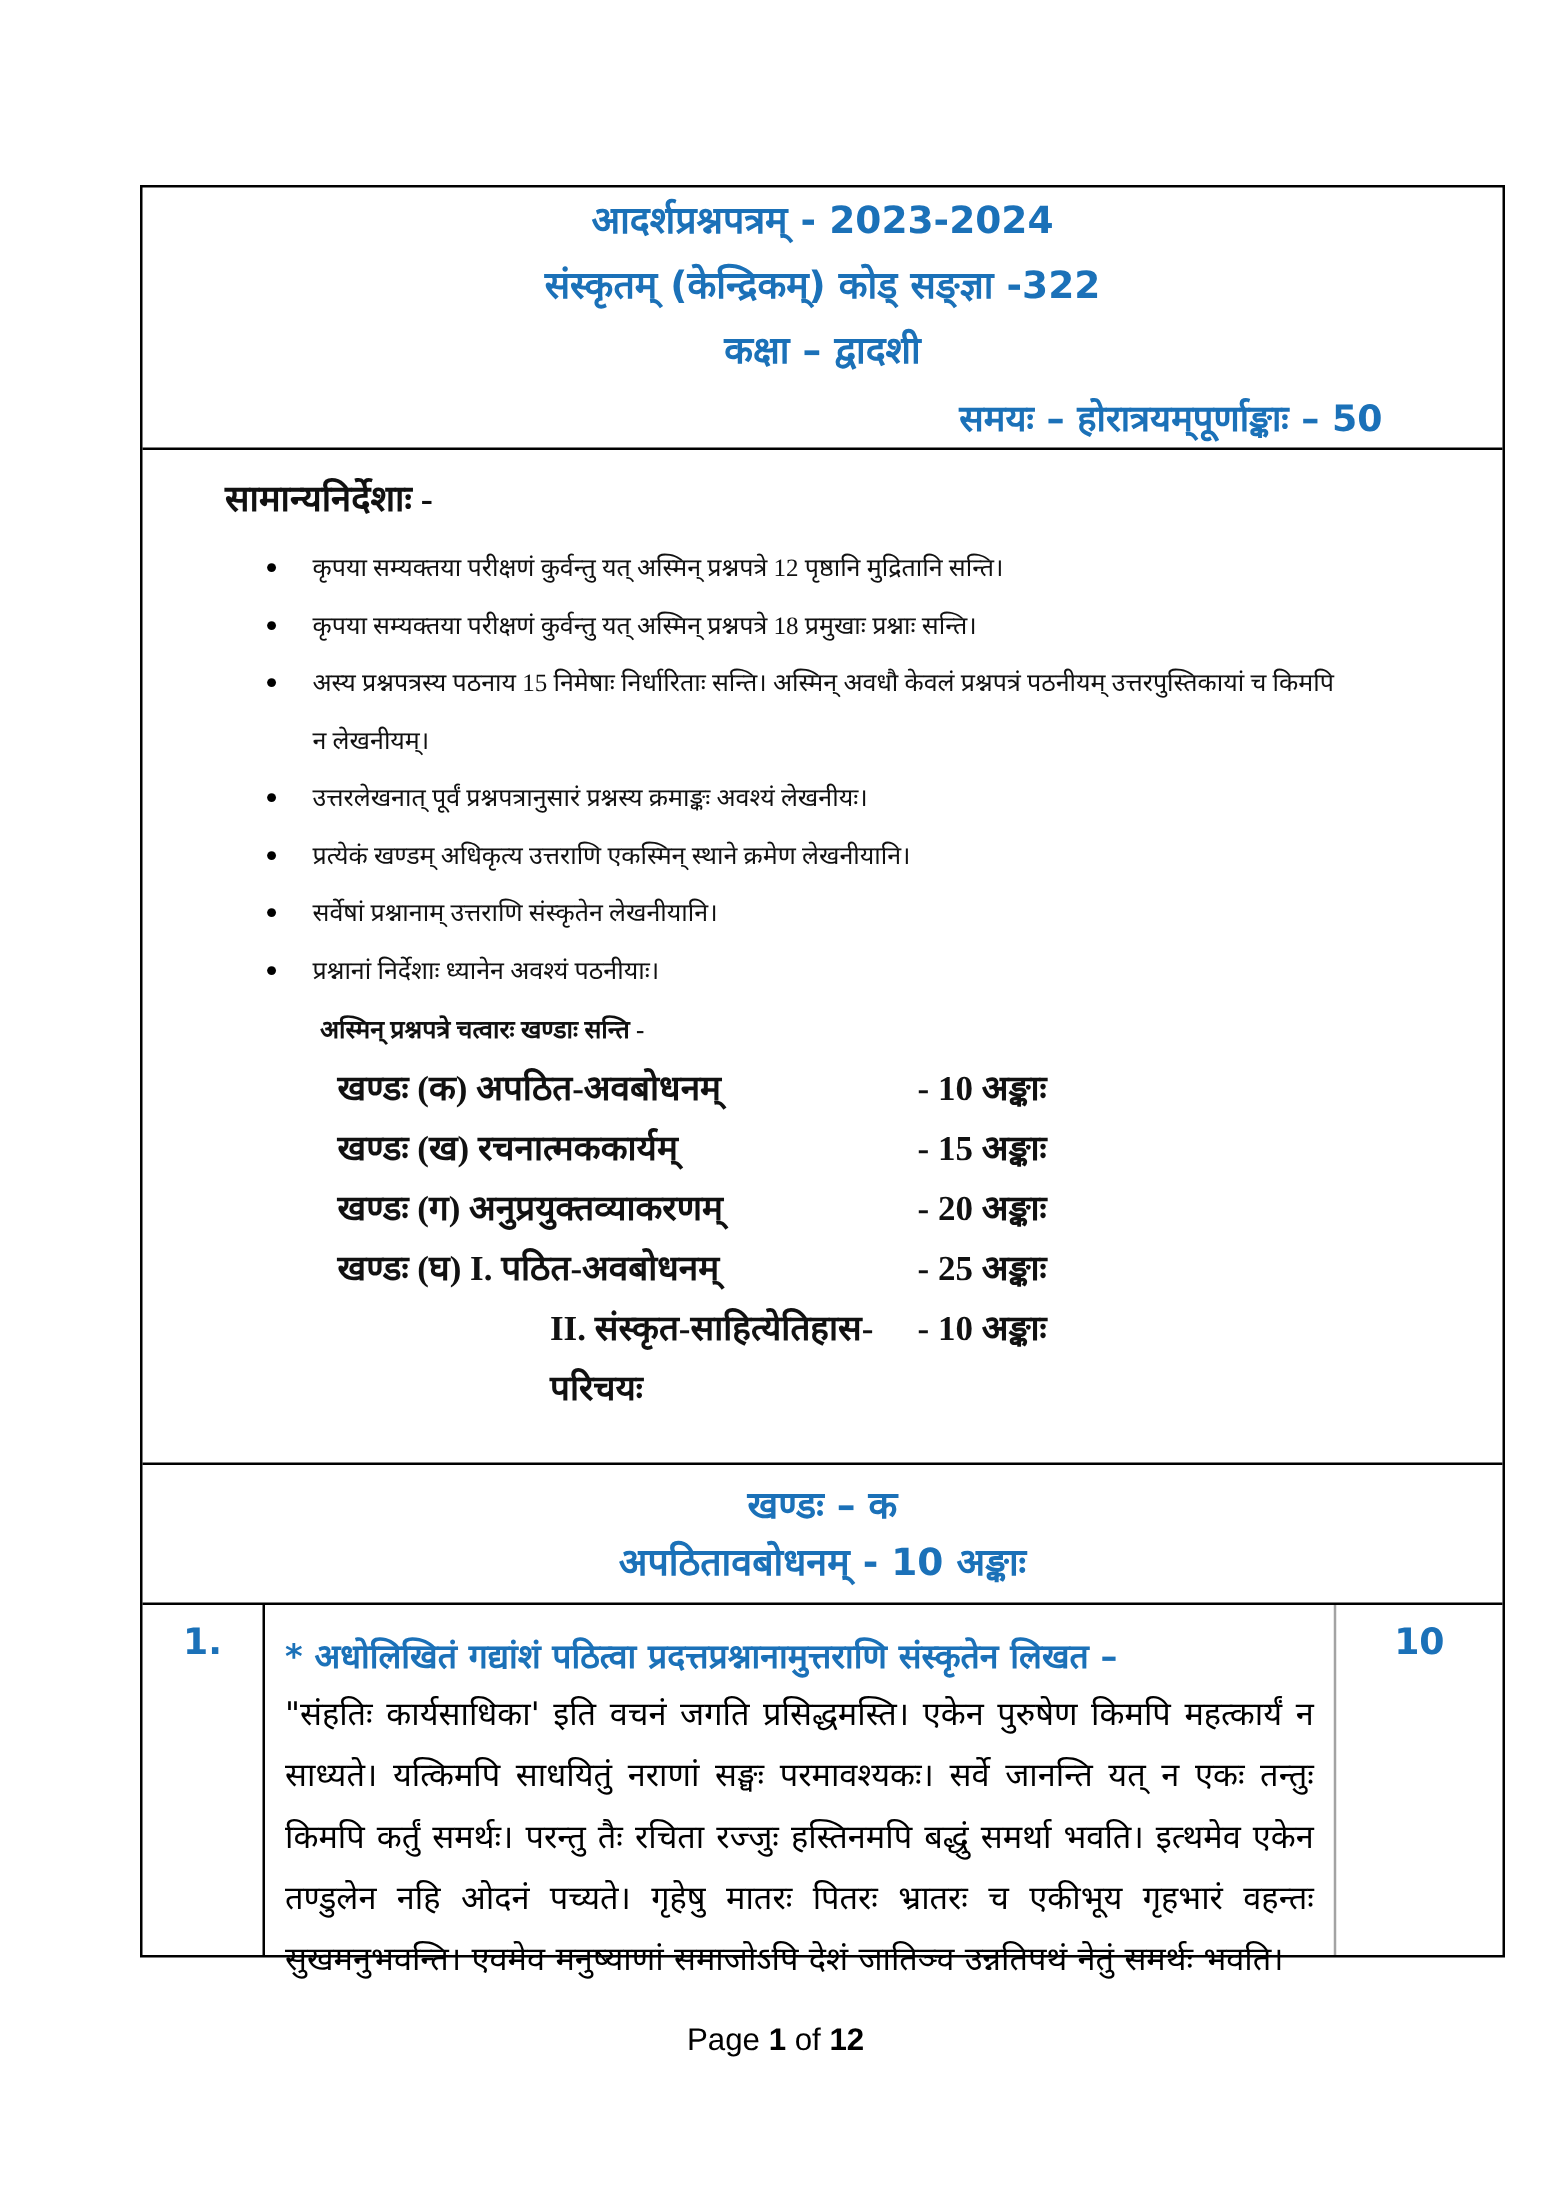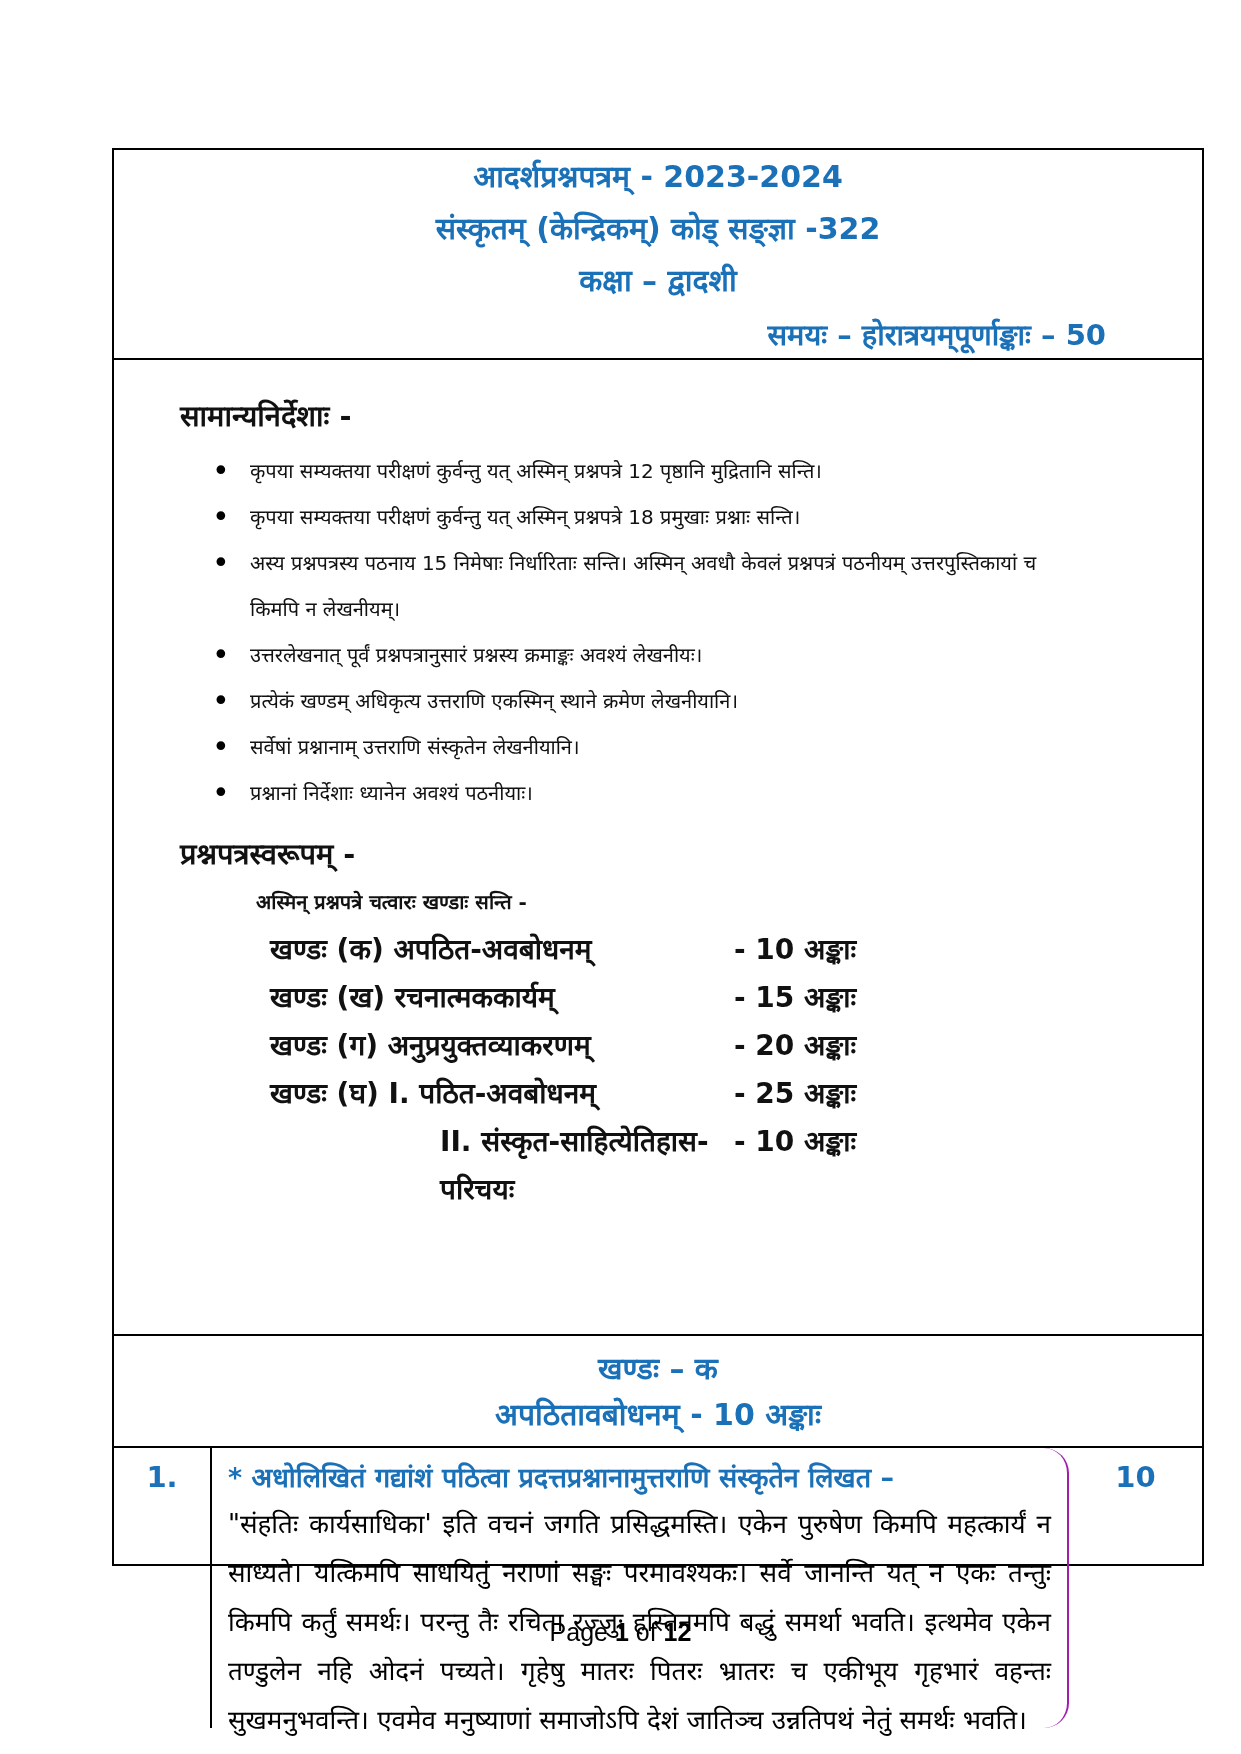--- a/index.html
+++ b/index.html
@@ -32,21 +32,21 @@
     margin-bottom:10px;
   }
   .time-row{
     display:flex;justify-content:flex-end;
     color:var(--accent,#1b71b8);
     font-weight:bold;font-size:29px;
     padding:2px 96px 0 8px;
   }
 
   
-  .sec-instr{height:976px;border-bottom:2px solid #000;padding:36px 20px 0 66px;}
+  .sec-instr{height:812px;border-bottom:2px solid #000;padding:20px 20px 0 66px;font-family:Liberation Serif, serif;}
   .instr-heading{font-weight:bold;font-size:29px;line-height:40px;margin-bottom:12px;}
   ul.instr-list{list-style:none;margin:0;padding:0;max-width:900px;}
   ul.instr-list li{
     position:relative;
     padding-left:70px;
     font-size:20px;line-height:46px;
     margin:0;
   }
   ul.instr-list li::before{
     content:"•";
@@ -67,21 +67,21 @@
     font-weight:bold;font-size:30px;line-height:46px;
   }
 
   
   .sec-question{height:280px;display:flex;}
   .q-num{
     width:98px;border-right:2px solid #000;box-sizing:border-box;
     text-align:center;padding-top:12px;
     color:var(--accent,#1b71b8);font-weight:bold;font-size:29px;
   }
-  .q-body{flex:1;border-right:2px solid #a21caf;box-sizing:border-box;padding:8px 16px 0 16px;border-radius:25px;}
+  .q-body{flex:1;border-right:2px solid #a3a3a3;box-sizing:border-box;padding:20px 16px 0 16px;}
   .q-heading{
     color:var(--accent,#1b71b8);font-weight:bold;
     font-size:27px;line-height:44px;
   }
   .q-passage{
     font-size:26px;line-height:49px;
     text-align:justify;color:#000;
   }
   .q-marks{
     width:133px;box-sizing:border-box;text-align:center;padding-top:12px;
@@ -117,21 +117,20 @@
       <ul class="instr-list">
         <li>कृपया सम्यक्तया परीक्षणं कुर्वन्तु यत् अस्मिन् प्रश्नपत्रे 12 पृष्ठानि मुद्रितानि सन्ति।</li>
         <li>कृपया सम्यक्तया परीक्षणं कुर्वन्तु यत् अस्मिन् प्रश्नपत्रे 18 प्रमुखाः प्रश्नाः सन्ति।</li>
         <li>अस्य प्रश्नपत्रस्य पठनाय 15 निमेषाः निर्धारिताः सन्ति। अस्मिन् अवधौ केवलं प्रश्नपत्रं पठनीयम् उत्तरपुस्तिकायां च किमपि न लेखनीयम्।</li>
         <li>उत्तरलेखनात् पूर्वं प्रश्नपत्रानुसारं  प्रश्नस्य क्रमाङ्कः अवश्यं लेखनीयः।</li>
         <li>प्रत्येकं खण्डम् अधिकृत्य उत्तराणि एकस्मिन् स्थाने क्रमेण लेखनीयानि।</li>
         <li>सर्वेषां प्रश्नानाम् उत्तराणि संस्कृतेन लेखनीयानि।</li>
         <li>प्रश्नानां निर्देशाः ध्यानेन अवश्यं पठनीयाः।</li>
       </ul>
 
-      <div class="structure-heading">प्रश्नपत्रस्वरूपम् -</div>
       <div class="structure-intro">अस्मिन् प्रश्नपत्रे चत्वारः खण्डाः सन्ति -</div>
 
       <div class="khanda-row">
         <span class="khanda-label">खण्डः (क) अपठित-अवबोधनम्</span>
         <span class="khanda-marks">- 10 अङ्काः</span>
       </div>
       <div class="khanda-row">
         <span class="khanda-label">खण्डः (ख) रचनात्मककार्यम्</span>
         <span class="khanda-marks">- 15 अङ्काः</span>
       </div>

